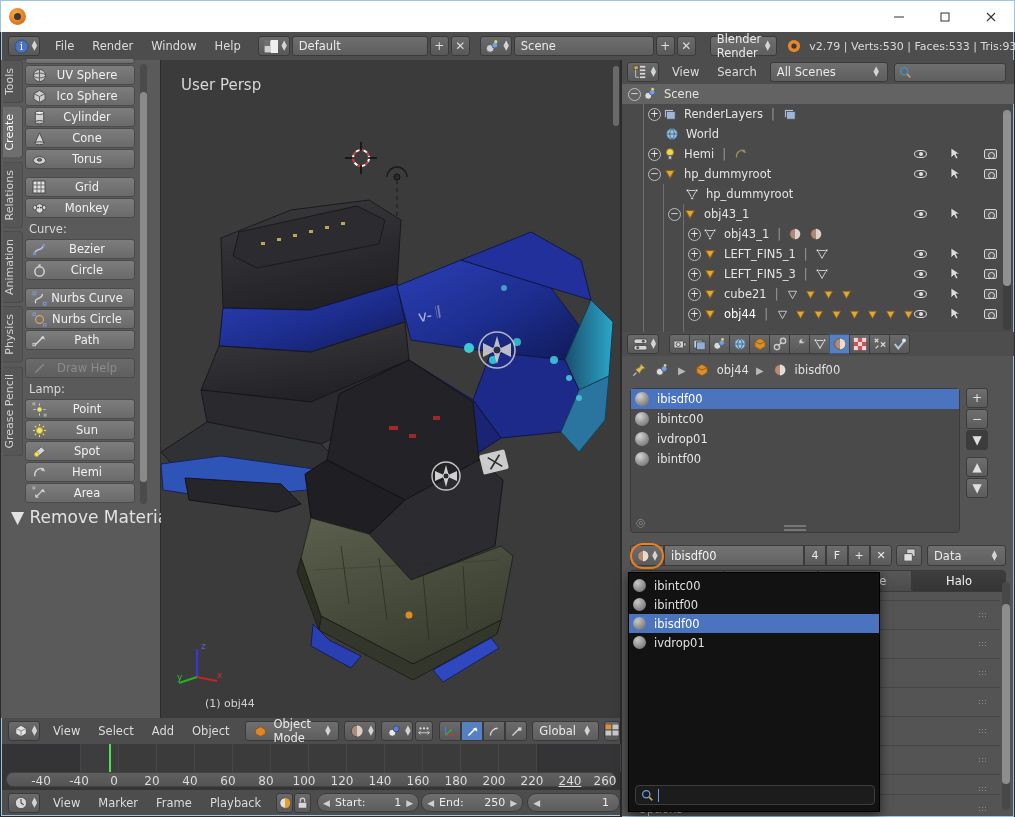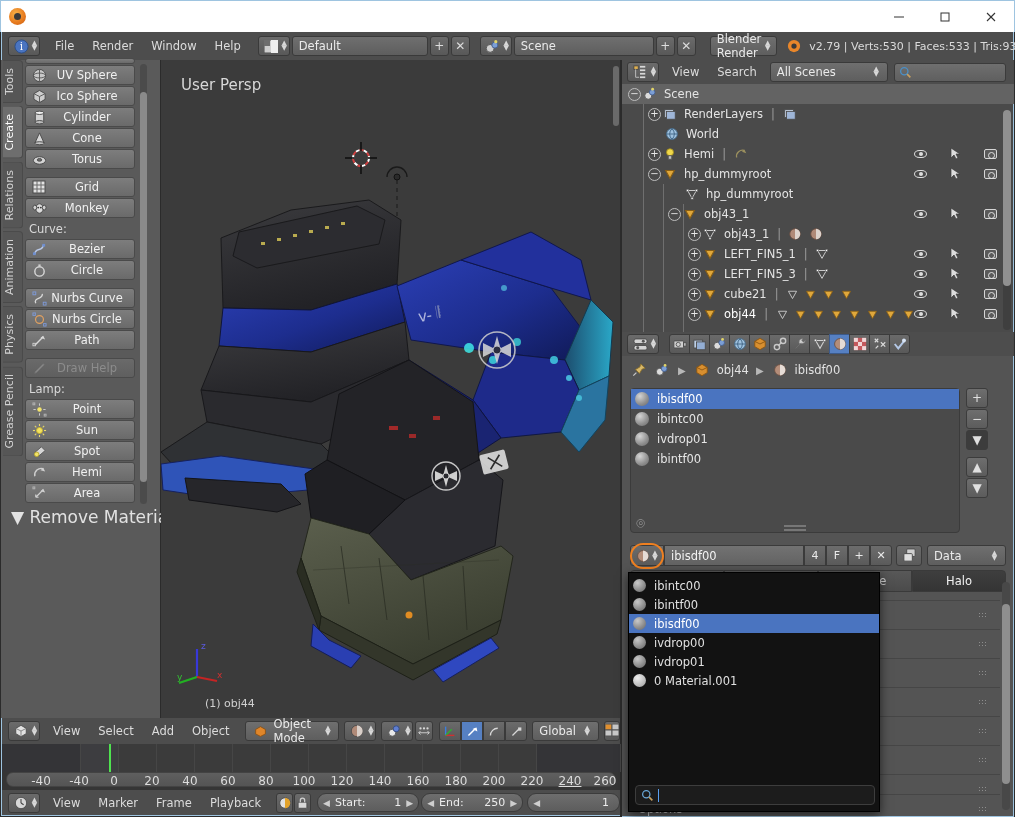--- a/index.html
+++ b/index.html
@@ -1630,29 +1630,21 @@
     <div class="dd-item">
       <span class="dd-ball"></span>
       <span>ibintf00</span>
     </div>
     <div class="dd-item sel">
       <span class="dd-ball"></span>
       <span>ibisdf00</span>
     </div>
     <div class="dd-item">
       <span class="dd-ball"></span>
-      <span>ivdrop00</span>
-    </div>
-    <div class="dd-item">
-      <span class="dd-ball"></span>
       <span>ivdrop01</span>
-    </div>
-    <div class="dd-item">
-      <span class="dd-ball bright"></span>
-      <span>0 Material.001</span>
     </div>
 
     <div class="dd-search">
       <svg width="13" height="13" viewBox="0 0 16 16">
           <circle cx="6.5" cy="6.5" r="4.5" fill="none" stroke="#6aa8d8" stroke-width="1.5"></circle>
           <line x1="10" y1="10" x2="14" y2="14" stroke="#c8a060" stroke-width="2"></line>
         </svg>
       <span class="dd-caret"></span>
     </div>
   </div>

